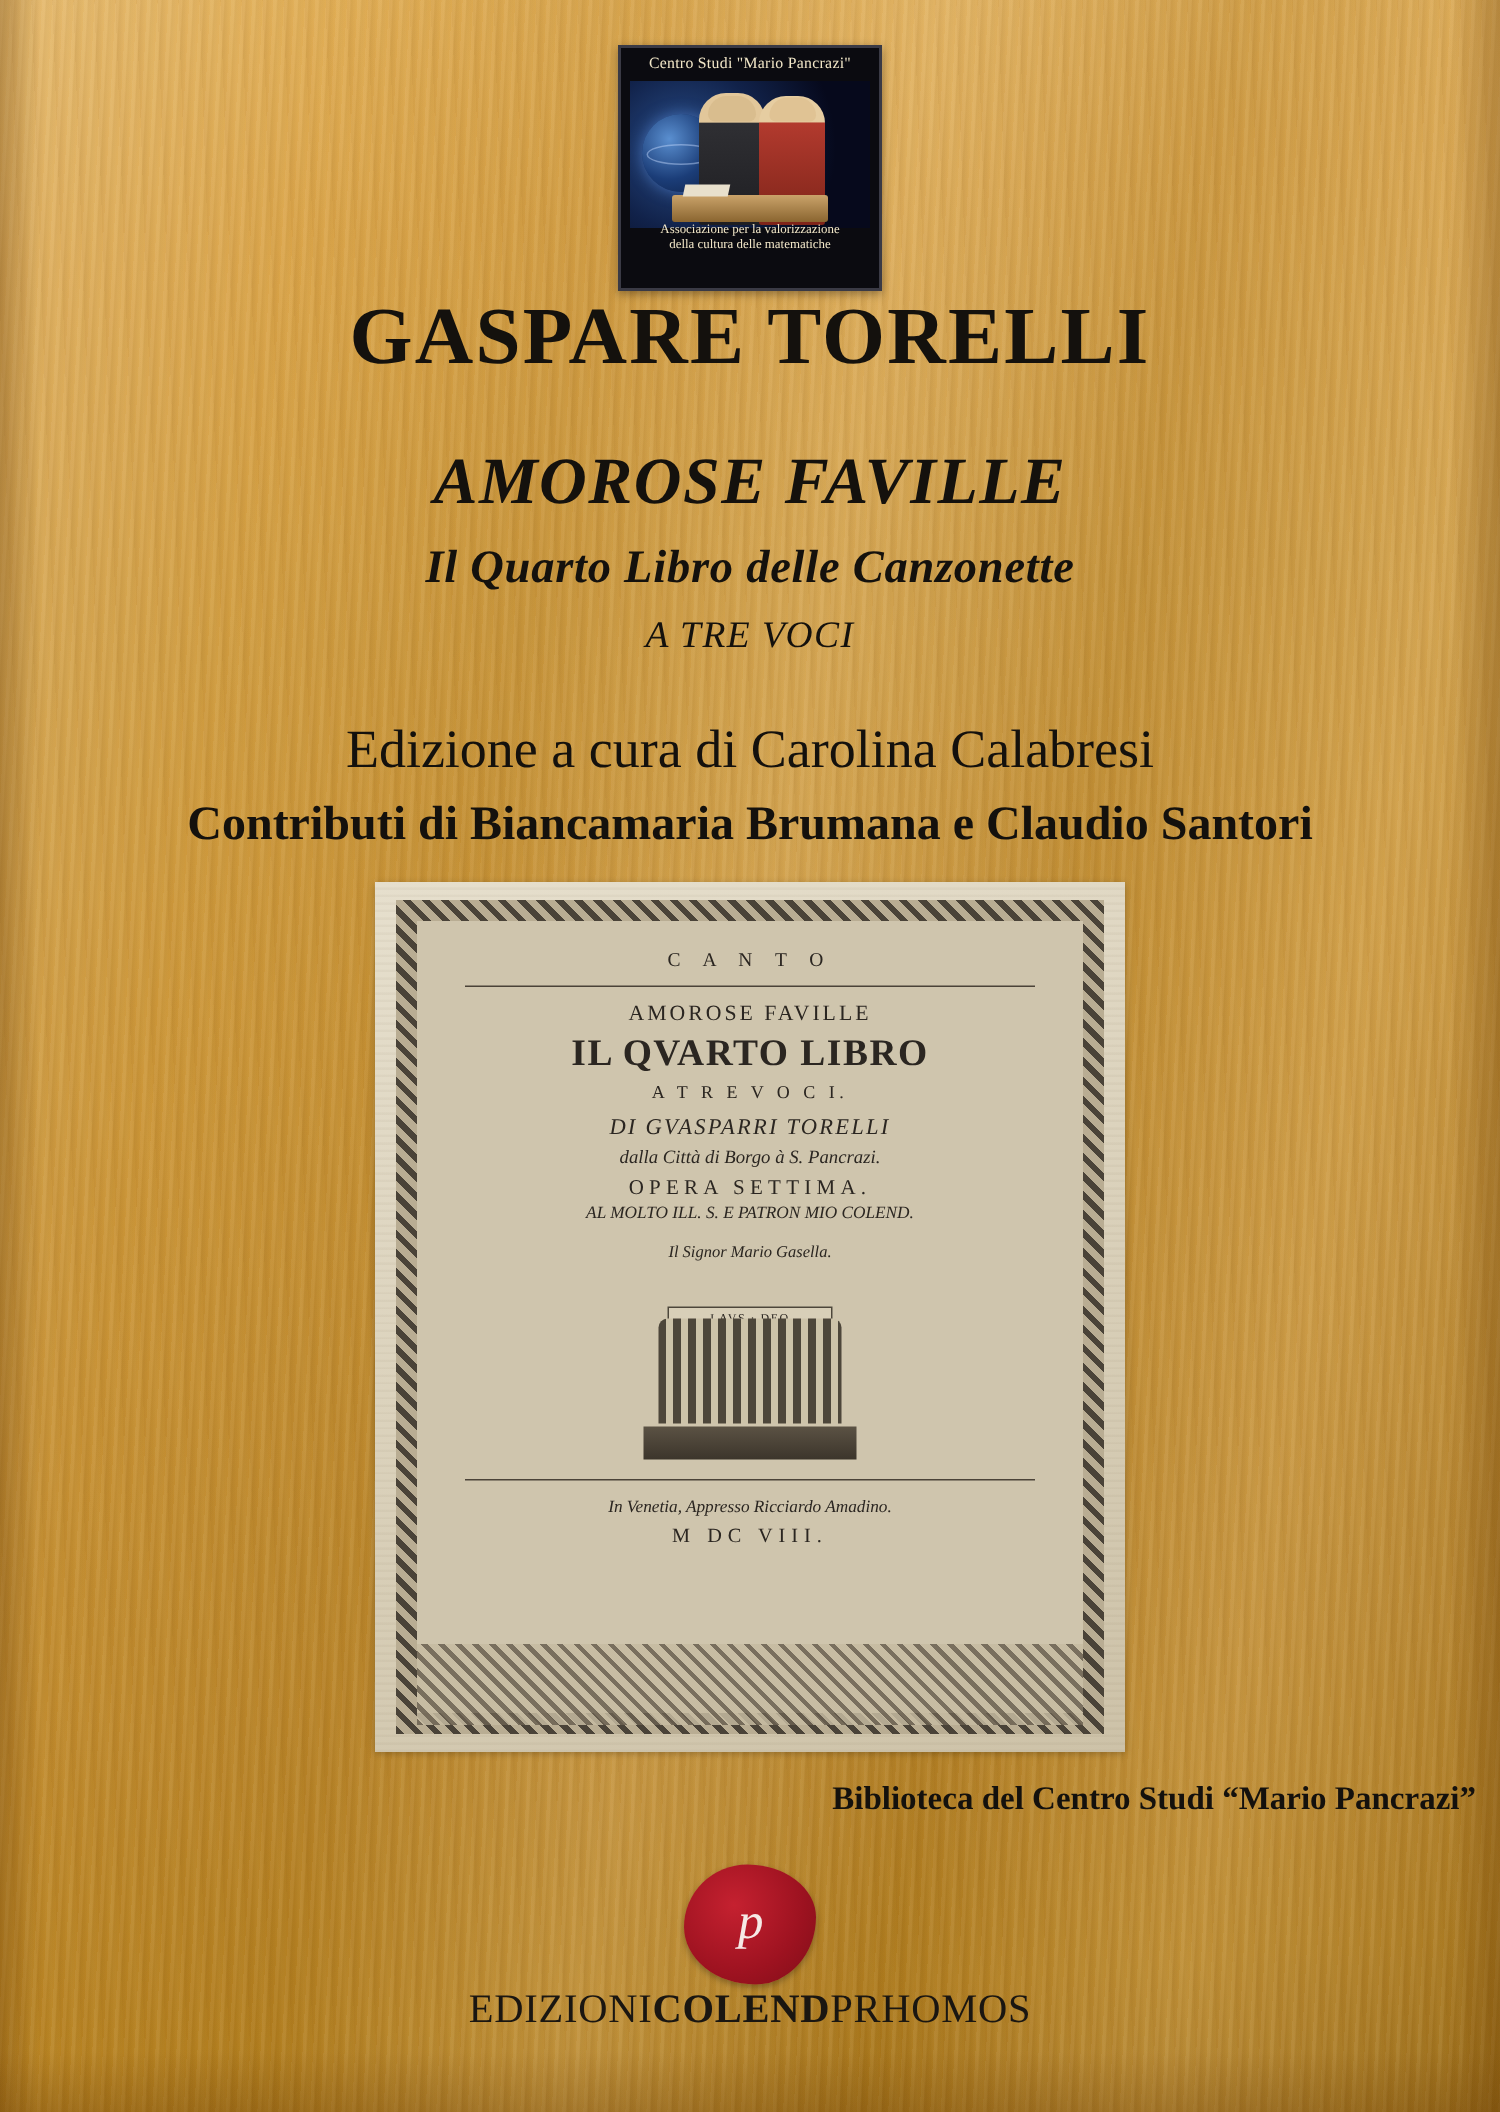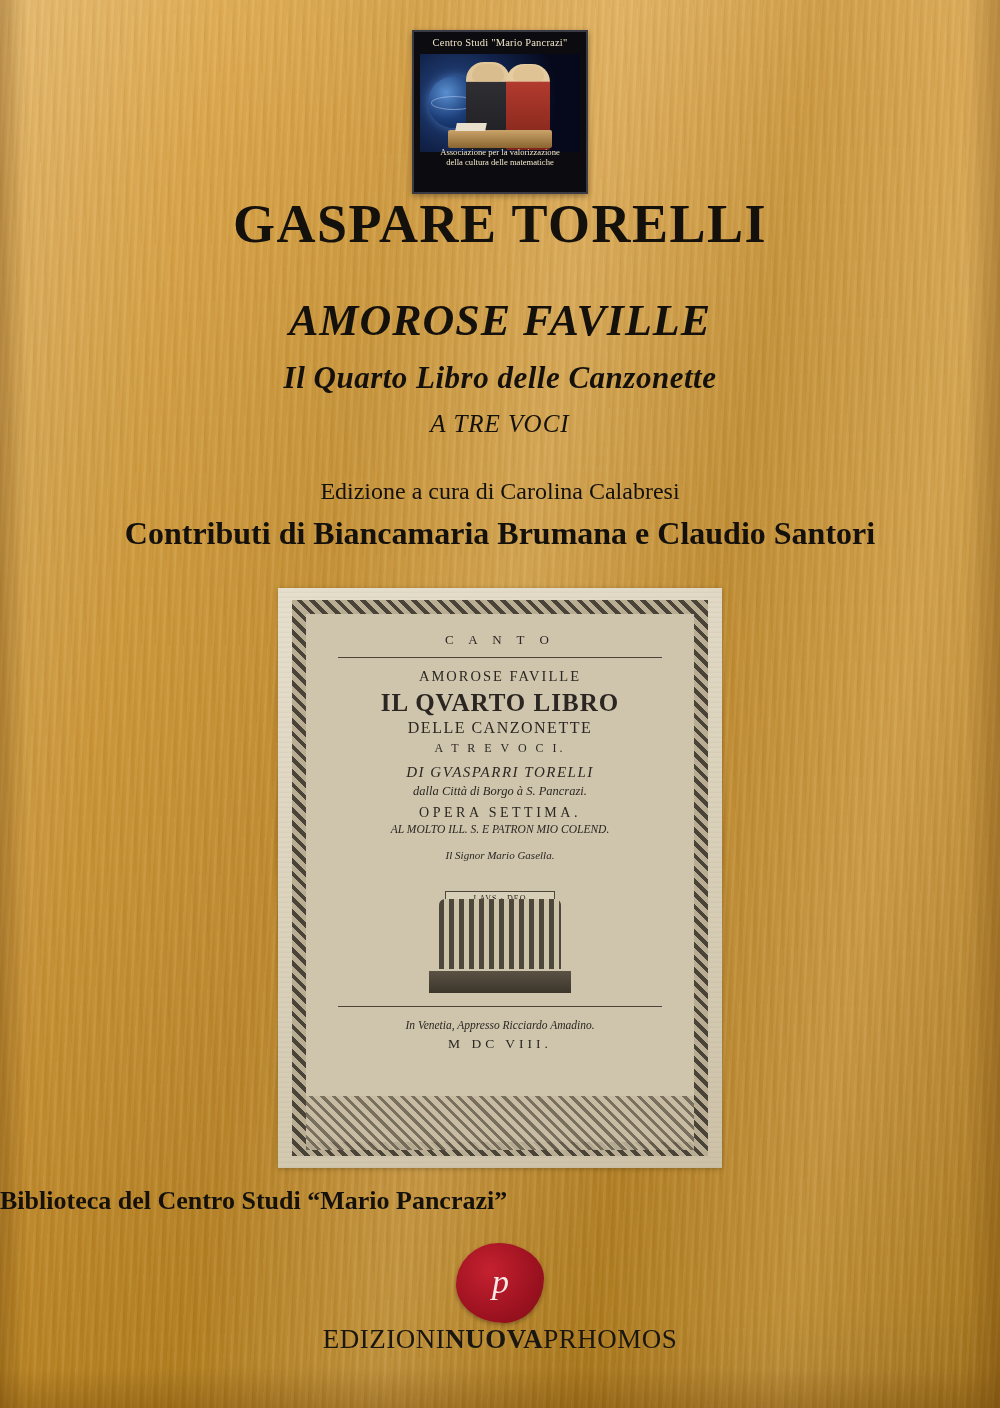--- a/index.html
+++ b/index.html
@@ -180,38 +180,38 @@
     color: #14110d;
   }
   .subtitle2 {
     font-size: 25px;
     font-style: italic;
     letter-spacing: 1px;
     margin: 0 0 40px 0;
     color: #14110d;
   }
   .editor {
-    font-size: 24px;
+    font-size: 36px;
     margin: 0 0 10px 0;
     color: #14110d;
   }
   .contrib {
     font-size: 32px;
     font-weight: bold;
     margin: 0;
     color: #14110d;
   }
 
   
   .facsimile {
     position: absolute;
     left: 50%;
     transform: translateX(-50%);
     top: 588px;
-    width: 444px;
+    width: 500px;
     height: 580px;
     background: #ded6c4;
     box-shadow: 0 1px 5px rgba(0,0,0,0.25);
     overflow: hidden;
     font-family: "Liberation Serif", serif;
     color: #2b2621;
   }
   .fac-paper {
     position: absolute;
     inset: 0;
@@ -287,22 +287,22 @@
     height: 54px;
     background: repeating-linear-gradient(45deg, #6a6050 0px, #6a6050 3px, #c6bba1 3px, #c6bba1 8px);
     opacity: 0.85;
   }
 
   
   .series {
     position: absolute;
     left: 0; right: 16px;
     top: 1186px;
-    text-align: left;
-    font-size: 26px;
+    text-align: right;
+    font-size: 22px;
     font-weight: bold;
     color: #14110d;
   }
 
   
   .seal {
     position: absolute;
     left: 50%;
     transform: translateX(-50%);
     top: 1243px;
@@ -372,21 +372,20 @@
   </div>
 
   <div class="facsimile">
     <div class="fac-paper"></div>
     <div class="fac-border"></div>
     <div class="fac-inner">
       <div class="fac-canto">C A N T O</div>
       <div class="fac-rule"></div>
       <div class="fac-l1">AMOROSE FAVILLE</div>
       <div class="fac-l2">IL QVARTO LIBRO</div>
-      <div class="fac-l3">DELLE CANZONETTE</div>
       <div class="fac-l4">A T R E  V O C I.</div>
       <div class="fac-l5">DI GVASPARRI TORELLI</div>
       <div class="fac-l6">dalla Città di Borgo à S. Pancrazi.</div>
       <div class="fac-l7">OPERA SETTIMA.</div>
       <div class="fac-l8">AL MOLTO ILL. S. E PATRON MIO COLEND.</div>
       <div class="fac-l9">Il Signor Mario Gasella.</div>
       <div class="fac-organ">
         <div class="banner">LAVS · DEO</div>
         <div class="pipes"></div>
         <div class="base"></div>
@@ -398,15 +397,15 @@
     <div class="fac-foot"></div>
   </div>
 
   <div class="series">Biblioteca del Centro Studi “Mario Pancrazi”</div>
 
   <div class="seal">
     <div class="seal-blob"></div>
     <div class="seal-mark">p</div>
   </div>
   <div class="wordmark">
-    <span>EDIZIONI</span><span class="bold">NUOVA</span><span>PRHOMOS</span>
+    <span>EDIZIONI</span><span class="bold">COLEND</span><span>PRHOMOS</span>
   </div>
 </div>
 
 </body></html>

